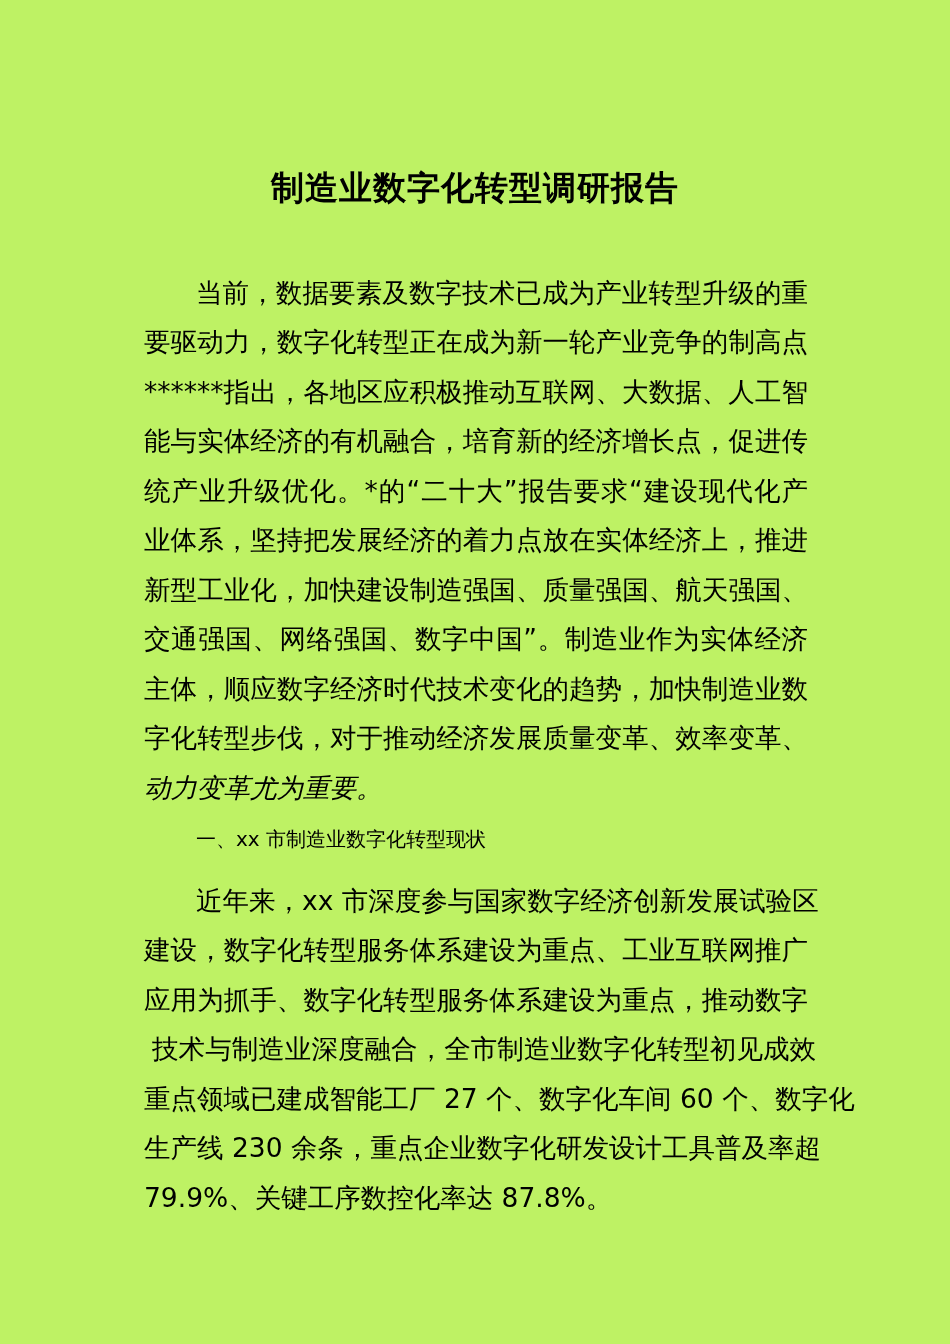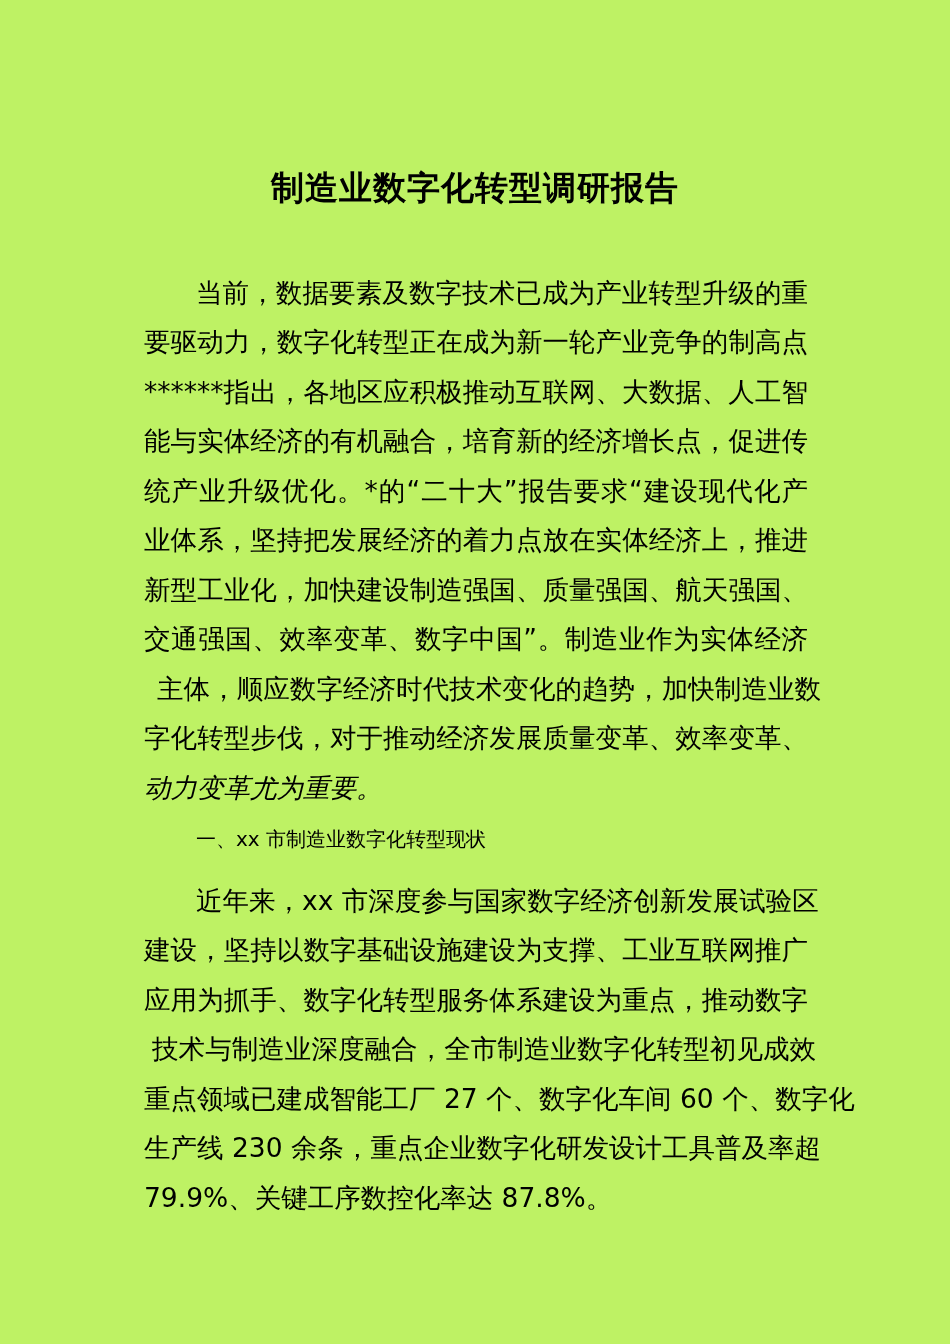--- a/index.html
+++ b/index.html
@@ -68,31 +68,31 @@
   <div class="title">制造业数字化转型调研报告</div>
 
   <div>
     <div class="line indent" style="top:276px;">当前，数据要素及数字技术已成为产业转型升级的重</div>
     <div class="line" style="top:325px;">要驱动力，数字化转型正在成为新一轮产业竞争的制高点</div>
     <div class="line" style="top:375px;">******指出，各地区应积极推动互联网、大数据、人工智</div>
     <div class="line" style="top:424px;">能与实体经济的有机融合，培育新的经济增长点，促进传</div>
     <div class="line" style="top:474px;">统产业升级优化。*的“二十大”报告要求“建设现代化产</div>
     <div class="line" style="top:523px;">业体系，坚持把发展经济的着力点放在实体经济上，推进</div>
     <div class="line" style="top:573px;">新型工业化，加快建设制造强国、质量强国、航天强国、</div>
-    <div class="line" style="top:622px;">交通强国、效率变革、数字中国”。制造业作为实体经济</div>
-    <div class="line" style="top:672px;margin-left:13px;">主体，顺应数字经济时代技术变化的趋势，加快制造业数</div>
+    <div class="line" style="top:622px;">交通强国、网络强国、数字中国”。制造业作为实体经济</div>
+    <div class="line" style="top:672px;">主体，顺应数字经济时代技术变化的趋势，加快制造业数</div>
     <div class="line" style="top:721px;">字化转型步伐，对于推动经济发展质量变革、效率变革、</div>
     <div class="line last" style="top:771px;font-style:italic;">动力变革尤为重要。</div>
   </div>
 
   <div class="heading" style="top:822px;">一、xx 市制造业数字化转型现状</div>
 
   <div>
     <div class="line indent" style="top:884px;">近年来，xx 市深度参与国家数字经济创新发展试验区</div>
-    <div class="line" style="top:933px;">建设，坚持以数字基础设施建设为支撑、工业互联网推广</div>
+    <div class="line" style="top:933px;">建设，数字化转型服务体系建设为重点、工业互联网推广</div>
     <div class="line" style="top:983px;">应用为抓手、数字化转型服务体系建设为重点，推动数字</div>
     <div class="line" style="top:1032px;margin-left:8px;">技术与制造业深度融合，全市制造业数字化转型初见成效</div>
     <div class="line" style="top:1082px;">重点领域已建成智能工厂 27 个、数字化车间 60 个、数字化</div>
     <div class="line" style="top:1131px;">生产线 230 余条，重点企业数字化研发设计工具普及率超</div>
     <div class="line last" style="top:1181px;">79.9%、关键工序数控化率达 87.8%。</div>
   </div>
 
 </div>
 
 </body></html>

